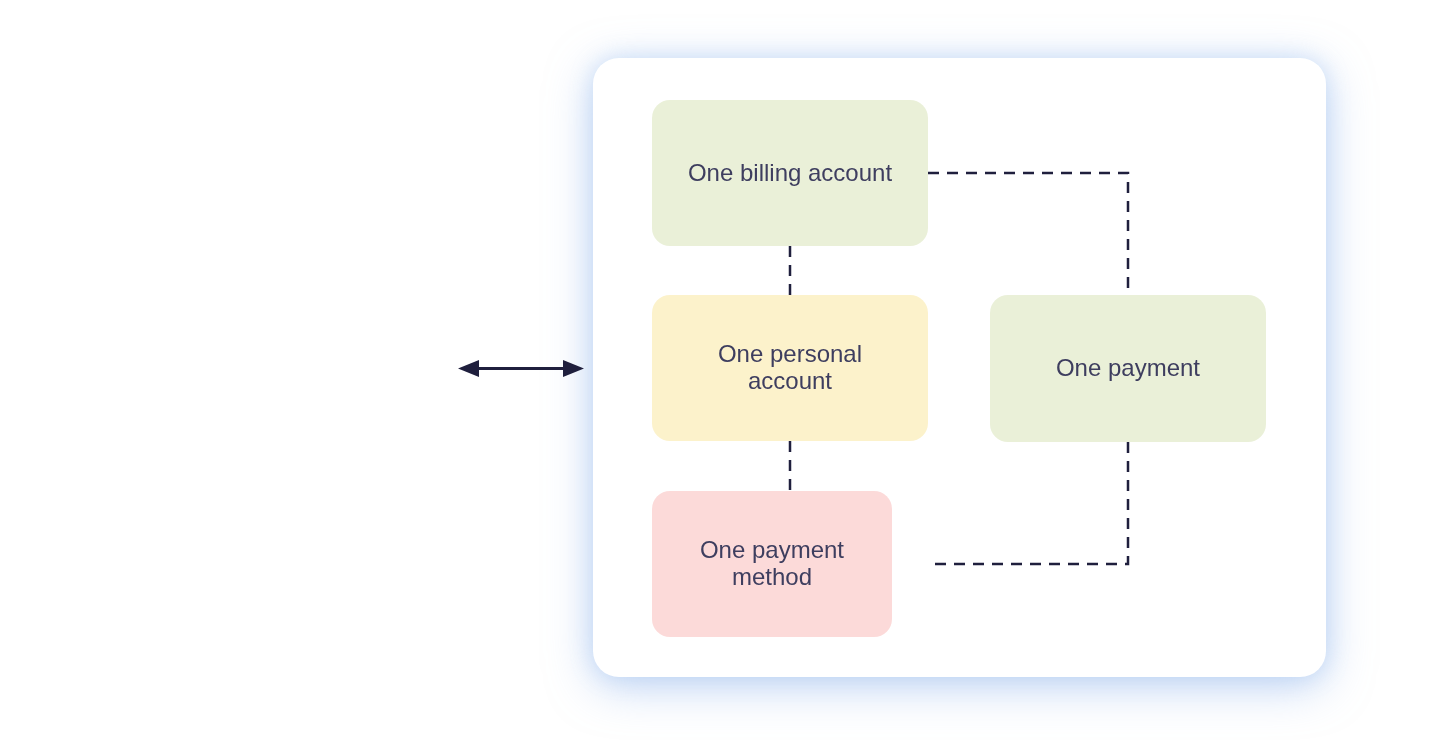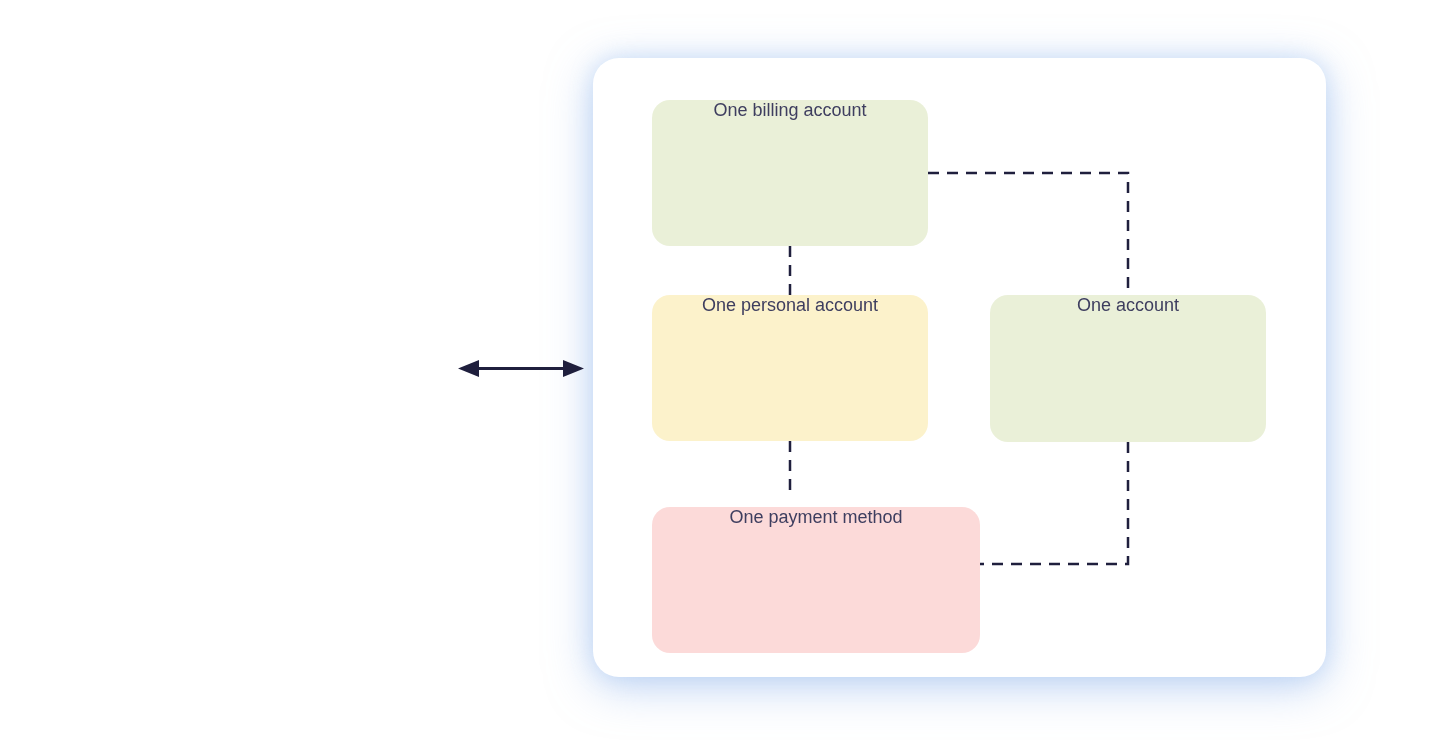--- a/index.html
+++ b/index.html
@@ -28,34 +28,35 @@
   }
   .dash-line {
     fill: none;
     stroke-width: 2.5;
     stroke-dasharray: 11 8;
   }
   .arrow-shaft { stroke-width: 3.2; }
   .node {
     position: absolute;
     display: flex;
+    align-items: center;
     justify-content: center;
     text-align: center;
     border-radius: 18px;
-    font-size: 18px;
+    font-size: 24px;
     line-height: 1.12;
     color: #3e3e5f;
     padding: 0 34px;
     box-sizing: border-box;
   }
   .node-cloud    { left: 176px; top: 295px; width: 275px; height: 147px; }
   .node-billing  { left: 652px; top: 100px; width: 276px; height: 146px; }
   .node-personal { left: 652px; top: 295px; width: 276px; height: 146px; }
   .node-invoice  { left: 990px; top: 295px; width: 276px; height: 147px; }
-  .node-payment  { left: 652px; top: 491px; width: 328px; height: 146px; margin-top: 16px; }
+  .node-payment  { left: 652px; top: 491px; width: 240px; height: 146px; }
 </style>
 </head>
 <body>
 
 <div class="canvas">
 
   <div class="panel"></div>
 
   <svg class="connectors" viewBox="0 0 1440 740" xmlns="http://www.w3.org/2000/svg">
 
@@ -75,20 +76,20 @@
 
   <div class="node node-billing" style="background: rgb(234, 240, 216);">
     <span>One billing account</span>
   </div>
 
   <div class="node node-personal" style="background: rgb(252, 242, 203);">
     <span>One personal account</span>
   </div>
 
   <div class="node node-invoice" style="background: rgb(234, 240, 216);">
-    <span>One account</span>
+    <span>One payment</span>
   </div>
 
   <div class="node node-payment" style="background: rgb(252, 218, 217);">
     <span>One payment method</span>
   </div>
 
 </div>
 
 </body></html>

